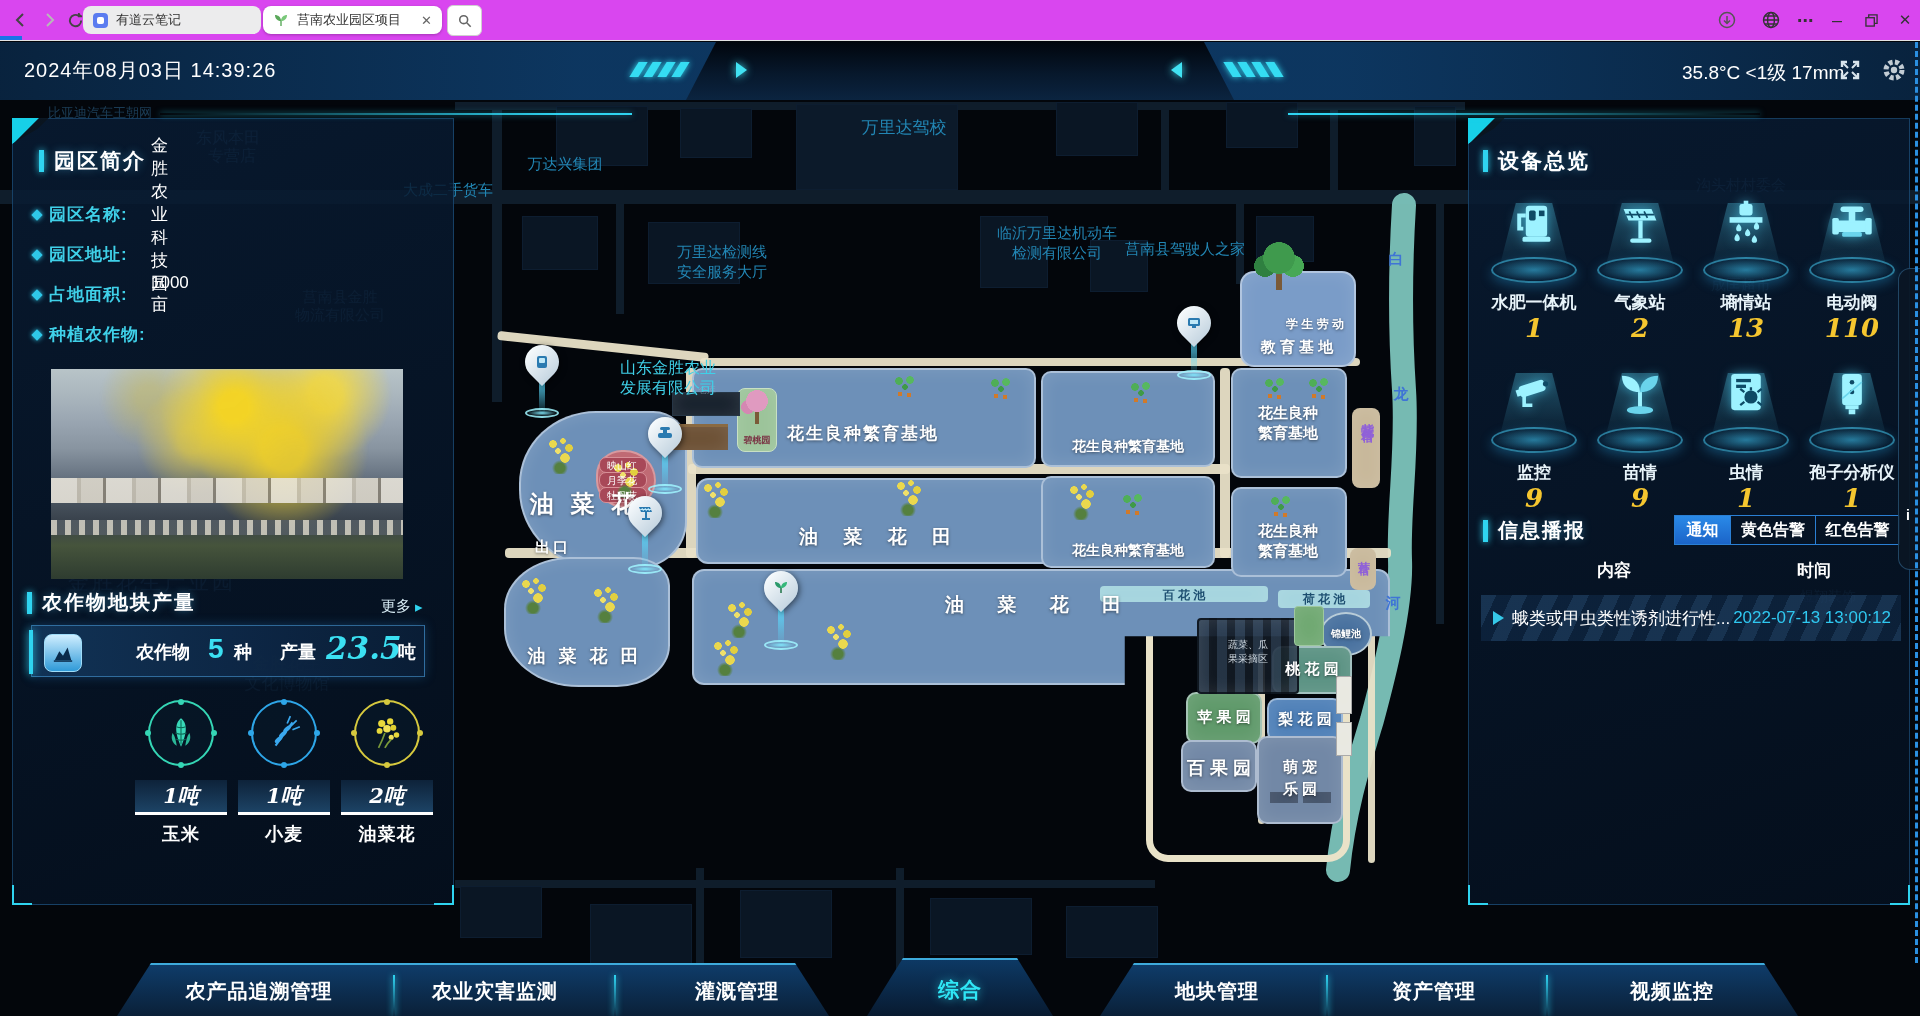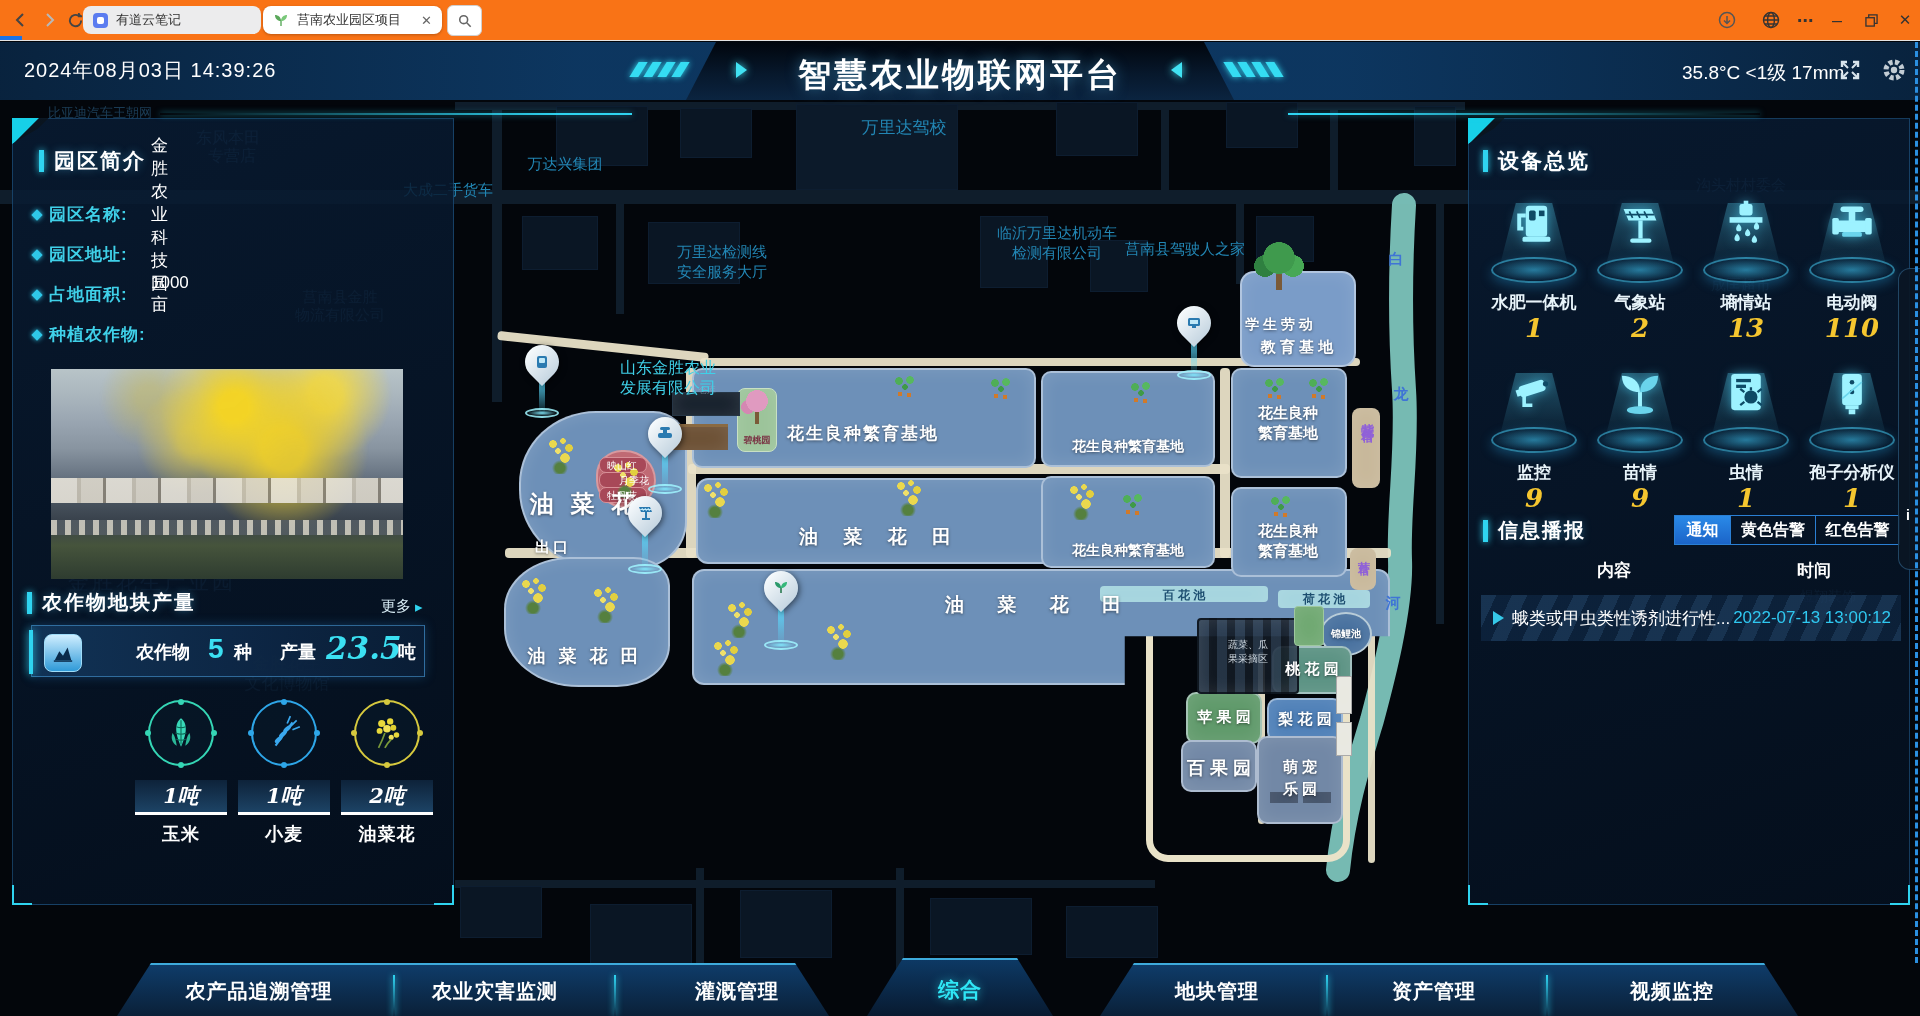--- a/index.html
+++ b/index.html
@@ -1,19 +1,19 @@
 <!DOCTYPE html>
 <html><head>
 <meta charset="utf-8">
 <style>
   html,body{margin:0;padding:0;background:#000;}
   body{width:1920px;height:1016px;overflow:hidden;font-family:"Liberation Sans","DejaVu Sans",sans-serif;position:relative;}
   .abs{position:absolute;}
   
-  .chrome{position:absolute;left:0;top:0;width:1920px;height:40px;background:#f97316;border-bottom:1px solid #e3e3e3;z-index:10;}
+  .chrome{position:absolute;left:0;top:0;width:1920px;height:40px;background:#d946ef;border-bottom:1px solid #e3e3e3;z-index:10;}
   .cbtn{position:absolute;top:7px;width:26px;height:26px;display:flex;align-items:center;justify-content:center;border-radius:6px;cursor:pointer;color:#555;}
   .tab{position:absolute;top:6px;height:28px;border-radius:8px;display:flex;align-items:center;gap:8px;padding:0 10px;font-size:13px;color:#333;cursor:pointer;box-sizing:border-box;}
   .tab1{left:83px;width:178px;background:#ececed;}
   .tab2{left:263px;width:179px;background:#fff;box-shadow:0 1px 3px rgba(0,0,0,.25);}
   .fav1{width:15px;height:15px;border-radius:4px;background:#5b7cf0;position:relative;flex:none;}
   .fav1::after{content:"";position:absolute;left:4px;top:4px;width:7px;height:7px;border-radius:2px;background:#fff;}
   .progress{position:absolute;left:0;top:36px;width:22px;height:4px;background:#1a73e8;}
   .searchbtn{position:absolute;left:447px;top:5px;width:33px;height:29px;border:1px solid #cfcfcf;border-radius:6px;display:flex;align-items:center;justify-content:center;background:#fff;cursor:pointer;}
   
   .dash{position:absolute;left:0;top:38px;width:1920px;border-top:3px dashed #2b8fe0;z-index:9;}
@@ -308,50 +308,49 @@
   <span class="ml wlb" style="left:585px;top:604px;font-size:18px;letter-spacing:4px;z-index:3;">油 菜 花 田</span>
   <span class="ml wlb" style="left:880px;top:484px;font-size:19px;letter-spacing:10px;z-index:3;">油 菜 花 田</span>
   <span class="ml wlb" style="left:1040px;top:552px;font-size:19px;letter-spacing:14px;z-index:3;">油 菜 花 田</span>
   <span class="ml wlb" style="left:863px;top:382px;font-size:17px;letter-spacing:2px;z-index:3;">花生良种繁育基地</span>
   <span class="ml wlb" style="left:1128px;top:398px;font-size:14px;z-index:3;">花生良种繁育基地</span>
   <span class="ml wlb" style="left:1128px;top:502px;font-size:14px;z-index:3;">花生良种繁育基地</span>
   <span class="ml wlb" style="left:1288px;top:364px;font-size:15px;z-index:3;">花生良种</span>
   <span class="ml wlb" style="left:1288px;top:384px;font-size:15px;z-index:3;">繁育基地</span>
   <span class="ml wlb" style="left:1288px;top:482px;font-size:15px;z-index:3;">花生良种</span>
   <span class="ml wlb" style="left:1288px;top:502px;font-size:15px;z-index:3;">繁育基地</span>
-  <span class="ml wlb" style="left:1279px;top:276px;font-size:14px;z-index:3;">学 生 劳 动</span>
+  <span class="ml wlb" style="left:1315px;top:276px;font-size:12px;z-index:3;">学 生 劳 动</span>
   <span class="ml wlb" style="left:1297px;top:298px;font-size:15px;z-index:3;">教 育 基 地</span>
   <span class="ml" style="left:1184px;top:547px;font-size:12px;color:#1d4e70;font-weight:bold;z-index:4;">百 花 池</span>
   <span class="ml" style="left:1324px;top:551px;font-size:12px;color:#1d4e70;font-weight:bold;z-index:4;">荷 花 池</span>
   <span class="ml wlb" style="left:1346px;top:587px;font-size:10px;z-index:4;">锦鲤池</span>
   <span class="ml wlb" style="left:1312px;top:620px;font-size:15px;z-index:4;">桃 花 园</span>
   <span class="ml wlb" style="left:1224px;top:668px;font-size:15px;z-index:4;">苹 果 园</span>
   <span class="ml wlb" style="left:1305px;top:670px;font-size:15px;z-index:4;">梨 花 园</span>
   <span class="ml wlb" style="left:1219px;top:716px;font-size:18px;z-index:4;">百 果 园</span>
   <span class="ml wlb" style="left:1300px;top:718px;font-size:15px;z-index:4;text-align:center;">萌 宠</span>
   <span class="ml wlb" style="left:1300px;top:740px;font-size:15px;z-index:4;">乐 园</span>
   <span class="ml dim2" style="left:1248px;top:598px;font-size:10px;z-index:4;color:#cdd6de;">蔬菜、瓜</span>
   <span class="ml dim2" style="left:1248px;top:612px;font-size:10px;z-index:4;color:#cdd6de;">果采摘区</span>
   <span class="ml vert" style="left:1358px;top:372px;font-size:13px;z-index:3;">紫花苜蓿</span>
   <span class="ml vert" style="left:1355px;top:511px;font-size:12px;z-index:3;">苜蓿</span>
   <span class="ml" style="left:757px;top:394px;font-size:9px;color:#7a3344;font-weight:bold;z-index:3;">碧桃园</span>
   <span class="ml" style="left:622px;top:419px;font-size:10px;color:#fff;z-index:4;">映山红</span>
-  <span class="ml" style="left:622px;top:434px;font-size:10px;color:#fff;z-index:4;margin-left:12px;">月季花</span>
+  <span class="ml" style="left:622px;top:434px;font-size:10px;color:#fff;z-index:4;">月季花</span>
   <span class="ml" style="left:622px;top:449px;font-size:10px;color:#fff;z-index:4;">牡丹花</span>
 </div>
 
 <div class="header">
   <div class="banner"></div>
   <div class="hline" style="left:160px;background:linear-gradient(90deg,transparent,#2fd4f0 85%);box-shadow:0 0 6px rgba(47,212,240,.6);"></div>
   <div class="hline" style="left:1288px;background:linear-gradient(270deg,transparent,#2fd4f0 85%);box-shadow:0 0 6px rgba(47,212,240,.6);"></div>
   <div class="abs" style="left:634px;top:20px;"><span class="sl" style="transform:skewX(-32deg);"></span><span class="sl" style="transform:skewX(-32deg);"></span><span class="sl" style="transform:skewX(-32deg);"></span><span class="sl" style="transform:skewX(-32deg);"></span></div>
   <div class="abs" style="left:1228px;top:20px;"><span class="sl" style="transform:skewX(32deg);"></span><span class="sl" style="transform:skewX(32deg);"></span><span class="sl" style="transform:skewX(32deg);"></span><span class="sl" style="transform:skewX(32deg);"></span></div>
   <div class="abs" style="left:736px;top:20px;border-left:11px solid #41e2f2;border-top:8px solid transparent;border-bottom:8px solid transparent;filter:drop-shadow(0 0 4px #41e2f2);"></div>
   <div class="abs" style="left:1171px;top:20px;border-right:11px solid #41e2f2;border-top:8px solid transparent;border-bottom:8px solid transparent;filter:drop-shadow(0 0 4px #41e2f2);"></div>
-  <div class="htitle">智慧农业物联网平台</div>
 </div>
 <div class="hdate">2024年08月03日 14:39:26</div>
 <div class="hweather">35.8°C &lt;1级 17mm</div>
 <span class="abs" style="left:1840px;top:60px;z-index:6;cursor:pointer;"><svg width="20" height="20" viewBox="0 0 20 20" fill="none" stroke="#d8e4ec" stroke-width="2.4">
       <path d="M2 7 V2 H7 M13 2 H18 V7 M18 13 V18 H13 M7 18 H2 V13"></path>
       <path d="M3 3 L8 8 M17 3 L12 8 M17 17 L12 12 M3 17 L8 12" stroke-width="2"></path>
     </svg></span>
 <span class="abs" style="left:1882px;top:58px;z-index:6;cursor:pointer;"><svg width="24" height="24" viewBox="0 0 24 24">
       <circle cx="12" cy="12" r="8" fill="none" stroke="#c2ccd4" stroke-width="5" stroke-dasharray="4 2.4"></circle>
       <circle cx="12" cy="12" r="3.2" fill="#c2ccd4"></circle>

